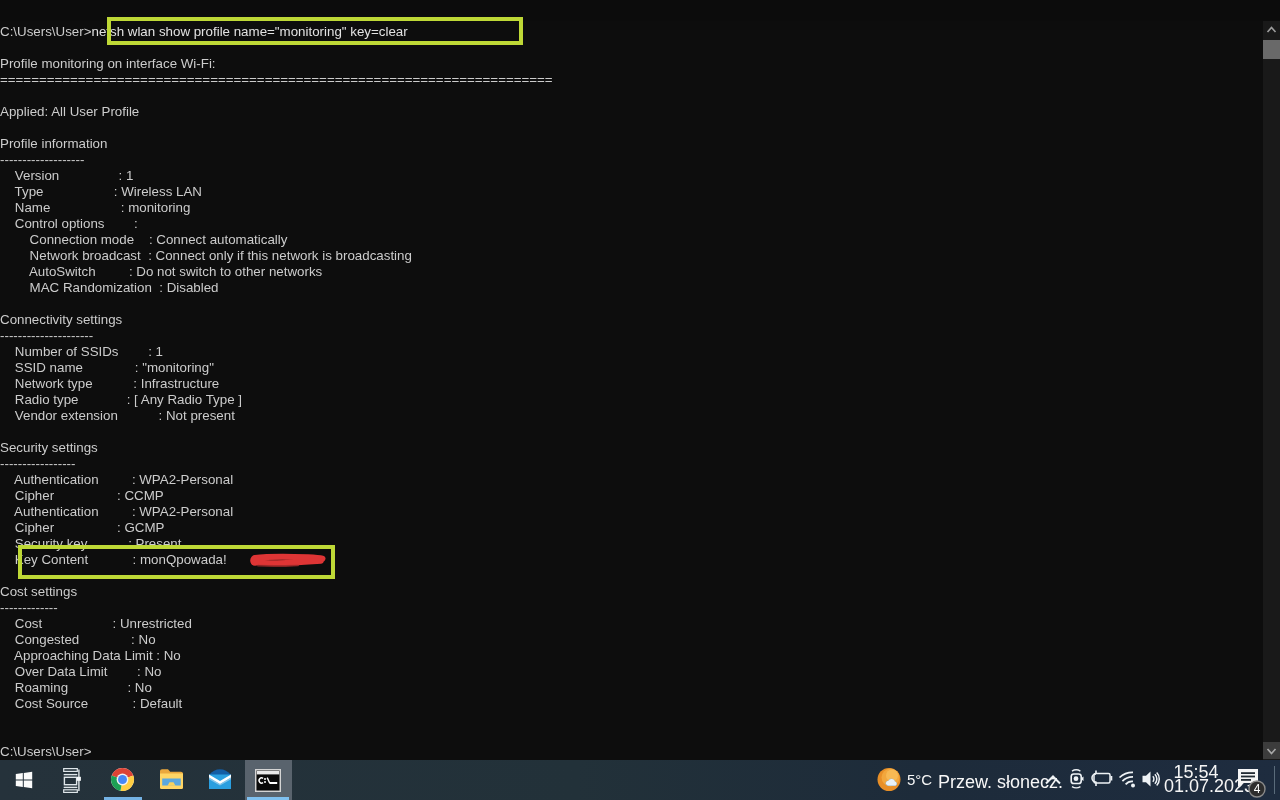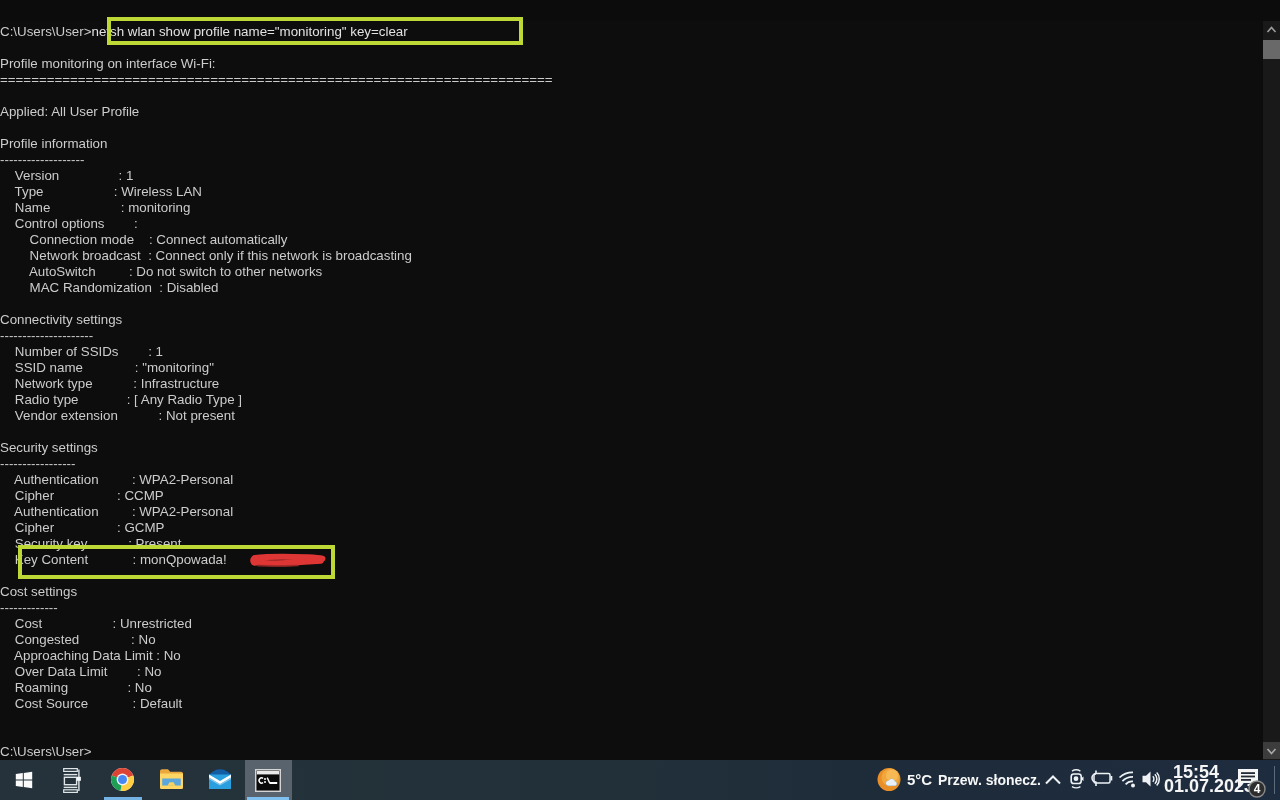--- a/index.html
+++ b/index.html
@@ -13,21 +13,21 @@
           font-size:13.333px;line-height:16px;margin:0;white-space:pre;}
   
   #sbar{left:1263px;top:0;width:17px;height:739px;background:#191919;}
   #sb-up{left:0;top:1px;width:17px;height:16px;color:#9d9d9d;}
   #sb-thumb{left:0;top:19px;width:17px;height:19px;background:#696969;}
   #sb-down{left:0;top:721px;width:17px;height:17px;background:#3c3c3c;color:#9d9d9d;}
   .green-box{border:4px solid #bed836;background:transparent;}
   #gb1{left:107px;top:17px;width:416px;height:28px;}
   #gb2{left:18px;top:545px;width:317px;height:34px;}
   
-  #taskbar{left:0;top:760px;width:1280px;height:40px;background:linear-gradient(90deg,#25323b 0%,#223139 45%,#1d2b3a 72%,#1e2c3f 100%);font-weight:bold;}
+  #taskbar{left:0;top:760px;width:1280px;height:40px;background:linear-gradient(90deg,#25323b 0%,#223139 45%,#1d2b3a 72%,#1e2c3f 100%);}
   #cmdbtn{left:245px;top:0;width:47px;height:40px;background:#59636d;}
   .uline{position:absolute;height:3px;background:#74b2e4;bottom:0;}
   #clock{color:#f5f5f5;font-size:12px;text-align:center;line-height:12px;}
 </style>
 </head>
 <body>
 <div id="stage">
 
 
   <div class="abs" id="console">
@@ -157,21 +157,21 @@
     <div class="uline" style="left:247px;width:42px;background:#7fc0ef;"></div>
 
     <svg class="abs" style="left:876px;top:6px" width="28" height="28" viewBox="0 0 28 28">
       <circle cx="13" cy="13.5" r="11.5" fill="#e88f27"></circle>
       <circle cx="14.5" cy="11.5" r="9" fill="#f2a73d"></circle>
       <circle cx="16" cy="9.5" r="6" fill="#f7b954"></circle>
       <path d="M9.5 18.3 a3 3 0 0 1 2.8-3.6 a3.6 3.6 0 0 1 6.8 0.9 a2.3 2.3 0 0 1 0.5 4.4 L11.5 20 Z" fill="#9fb6c5"></path>
       <path d="M10 18 a2.7 2.7 0 0 1 2.6-3.2 a3.3 3.3 0 0 1 6.2 0.8 a2.1 2.1 0 0 1 0.5 4 L12 19.6 Z" fill="#e9f1f6"></path>
     </svg>
     <div class="abs" style="left:907px;top:11px;color:#f7f7f7;font-size:15px;">5°C</div>
-    <div class="abs" style="left:938px;top:11.5px;color:#f7f7f7;font-size:14px;">Przew. słonecz.</div>
+    <div class="abs" style="left:938px;top:11.5px;color:#f7f7f7;font-size:18px;">Przew. słonecz.</div>
 
     <svg class="abs" style="left:1043px;top:11px" width="20" height="18" viewBox="0 0 20 18">
       <path d="M3 12.5 L10 5.5 L17 12.5" fill="none" stroke="#eef2f5" stroke-width="2"></path>
     </svg>
 
     <svg class="abs" style="left:1068px;top:8px" width="19" height="22" viewBox="0 0 19 22">
       <rect x="3.2" y="6" width="10" height="9.5" rx="2.6" fill="none" stroke="#eef2f5" stroke-width="1.6"></rect>
       <circle cx="8" cy="10.7" r="2.4" fill="#eef2f5"></circle>
       <path d="M15.5 8.5 L15.5 13 L13.8 11.7 L13.8 9.8 Z" fill="#eef2f5"></path>
       <path d="M4 3.1 a8 8 0 0 1 8.4 0 M4 18.6 a8 8 0 0 0 8.4 0" fill="none" stroke="#eef2f5" stroke-width="1.4"></path>

